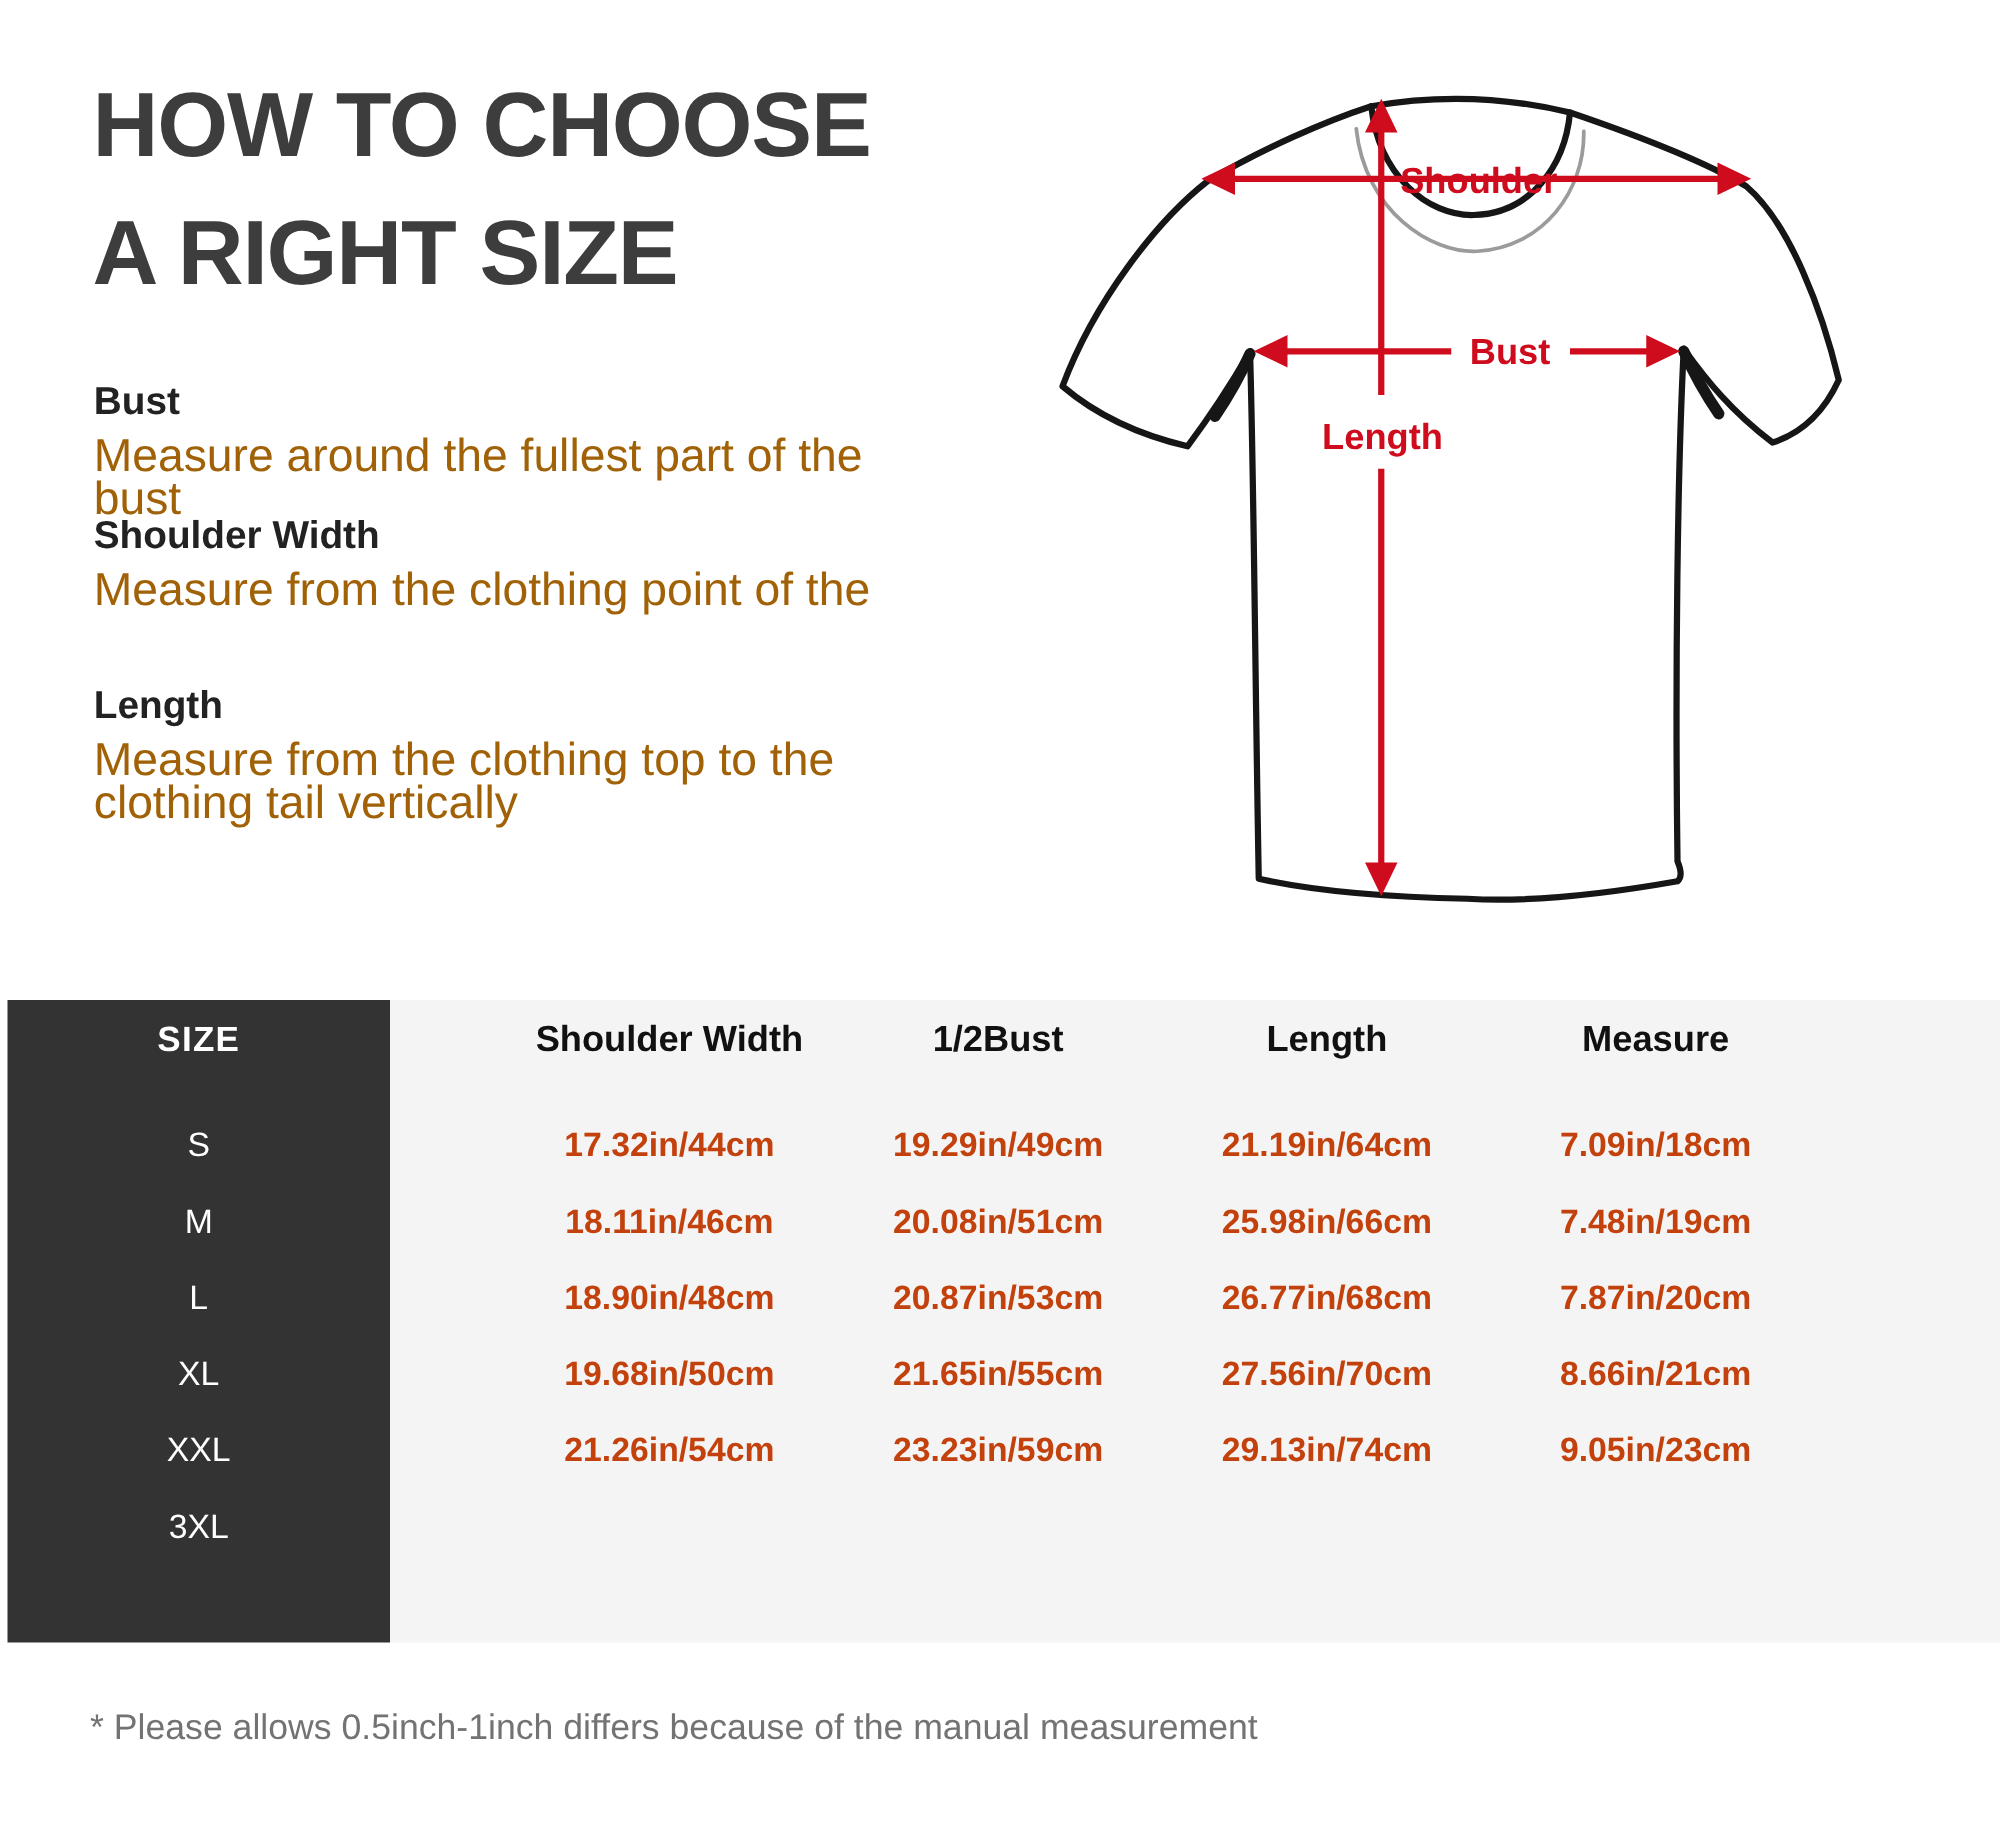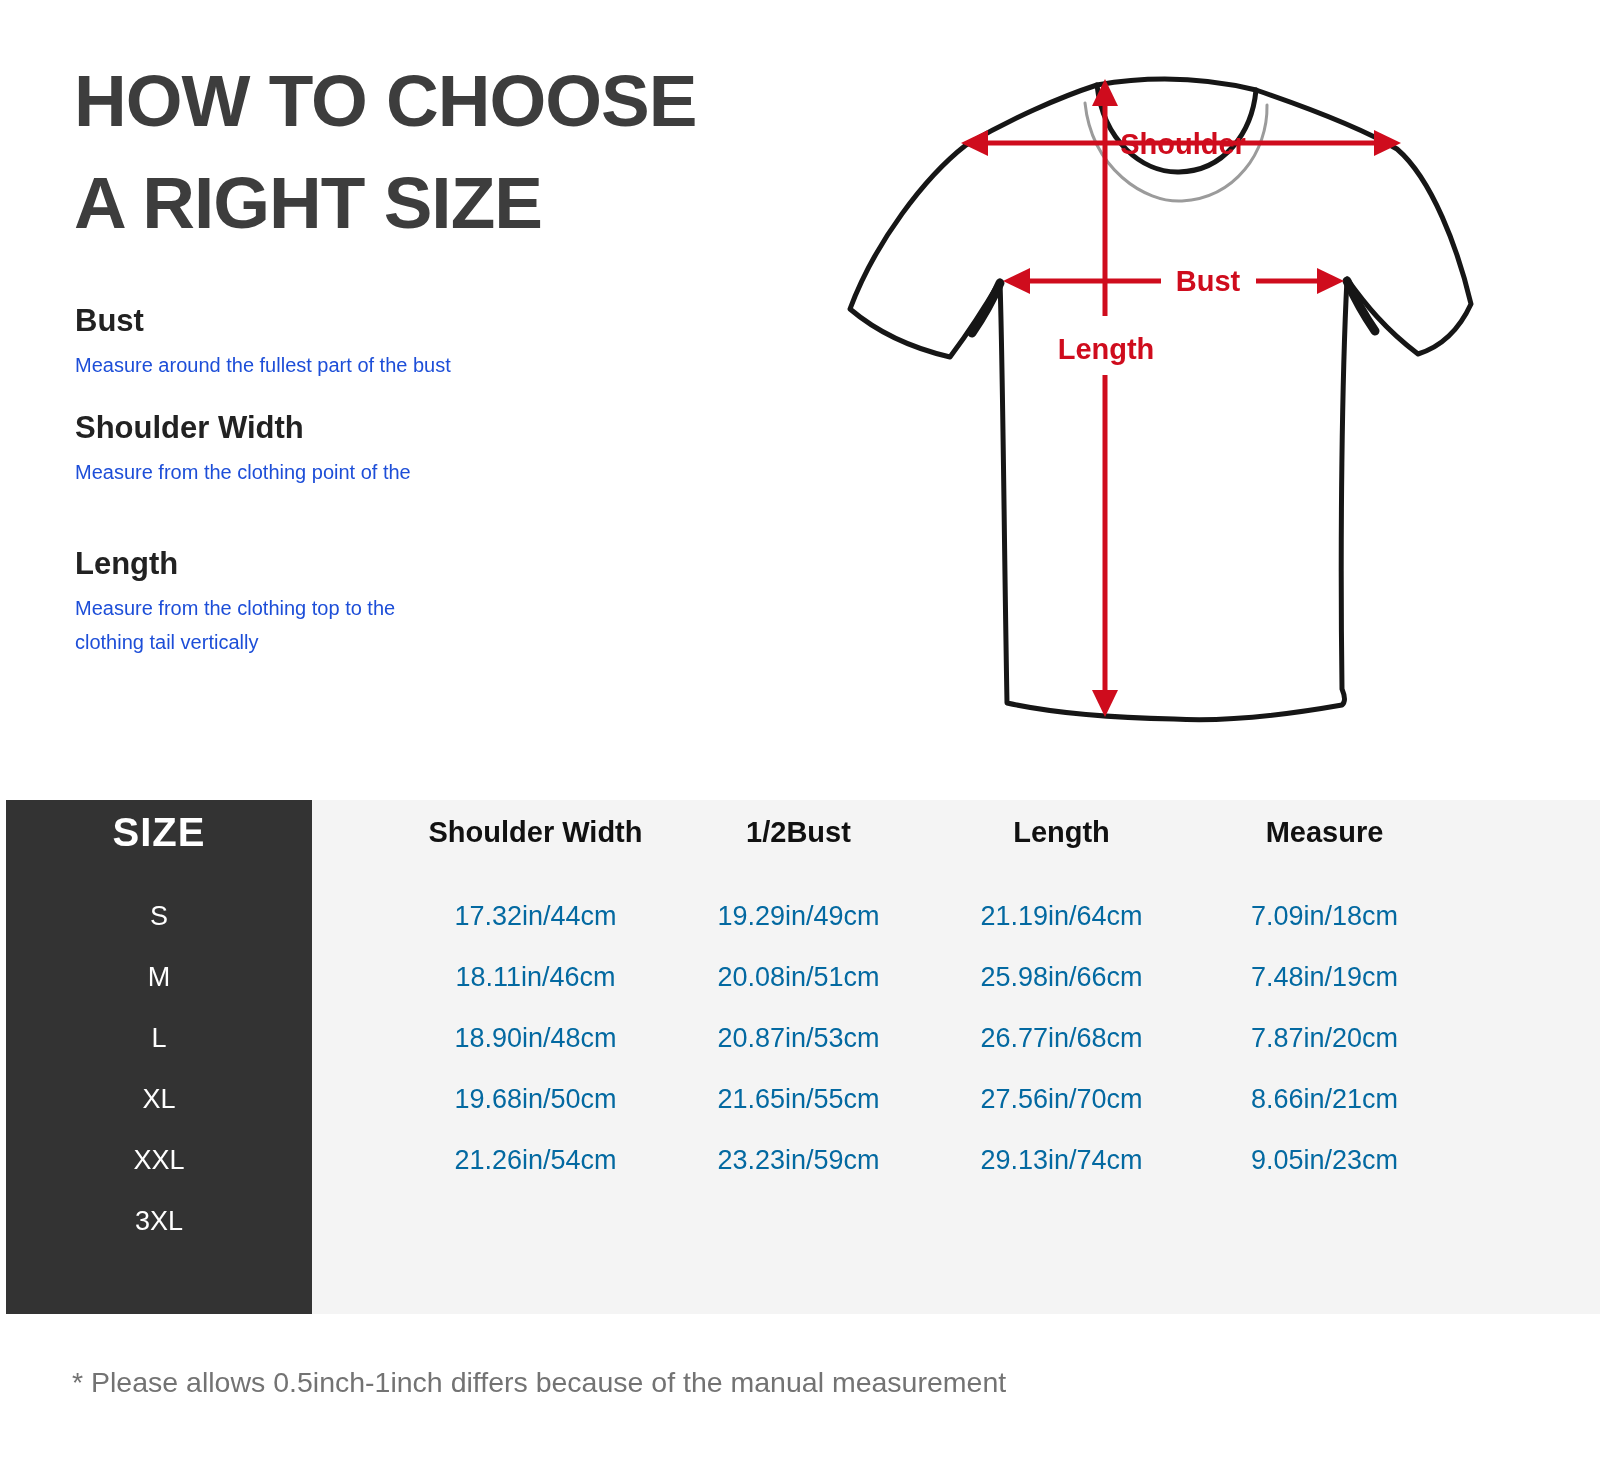--- a/index.html
+++ b/index.html
@@ -9,46 +9,46 @@
   }
   
   .headline{
     position:absolute;left:74px;top:50px;
     font-size:73px;font-weight:800;color:#3d3d3d;
     line-height:102px;letter-spacing:-1px;white-space:nowrap;
   }
   
   .instr{position:absolute;left:75px;width:640px;}
   .instr .t{font-size:31px;font-weight:700;color:#222;margin-bottom:9px;}
-  .instr .l{font-size:20px;color:#1d4ed8;line-height:34px;}
+  .instr .l{font-size:37px;color:#a16207;line-height:34px;}
   #instr-bust{top:303px;}
   #instr-shoulder{top:410px;}
   #instr-length{top:546px;}
   
   .diagram{position:absolute;left:820px;top:57px;}
   .diagram text{font-family:"Liberation Sans",sans-serif;font-weight:700;}
   
   .size-col{
     position:absolute;left:6px;top:800px;width:306px;height:514px;
     background:#333333;color:#fff;display:flex;flex-direction:column;
   }
   .size-col .hcell{height:64px;display:flex;align-items:center;justify-content:center;
-    font-weight:700;font-size:40px;letter-spacing:1px;}
+    font-weight:700;font-size:28px;letter-spacing:1px;}
   .size-col .sp{height:22px;flex:none;}
   .size-col .cell{height:61px;display:flex;align-items:center;justify-content:center;font-size:27px;}
   .grid{
     position:absolute;left:312px;top:800px;width:1288px;height:514px;
     background:#f4f4f4;box-sizing:border-box;padding-left:92px;
     display:flex;flex-direction:column;
   }
   .grid .row{display:grid;grid-template-columns:repeat(4,263px);align-items:center;
     height:61px;text-align:center;flex:none;}
   .grid .hrow{height:64px;font-weight:700;font-size:29px;color:#111;}
   .grid .sp{height:22px;flex:none;}
-  .grid .drow{font-size:27px;color:#0369a1;}
+  .grid .drow{font-size:27px;color:#c2410c;font-weight:bold;}
   
   .footnote{position:absolute;left:72px;top:1366px;font-size:28.5px;color:#737373;}
 </style>
 </head>
 <body>
 
 <div class="sheet">
 
   <div class="headline">
     <div>HOW TO CHOOSE</div>

